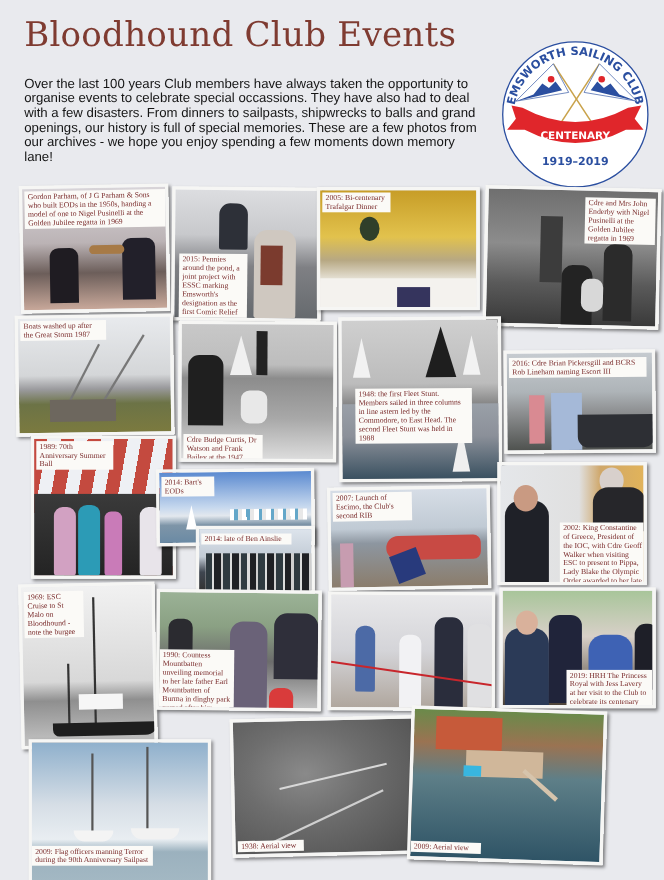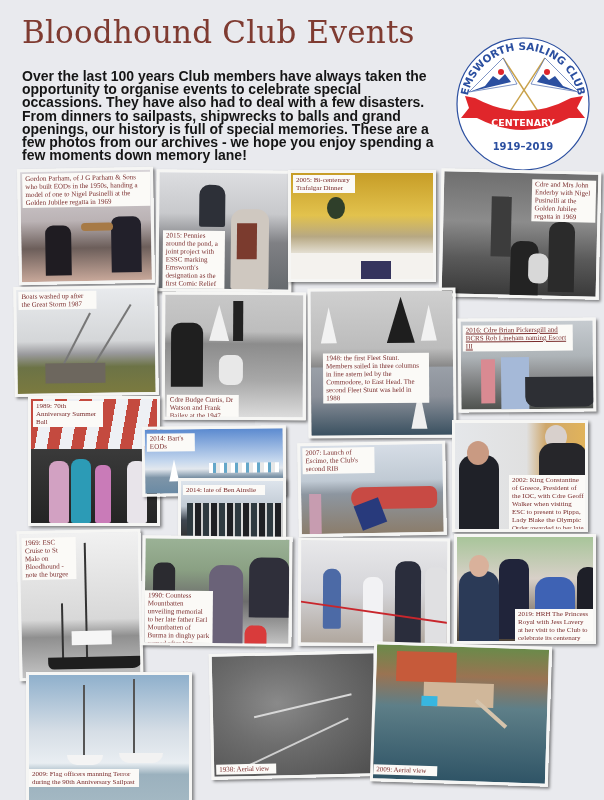--- a/index.html
+++ b/index.html
@@ -5,22 +5,22 @@
     * { box-sizing: border-box; margin: 0; padding: 0; }
     html, body { width: 604px; height: 800px; overflow: hidden; }
     body { background: #e9eaee; position: relative; font-family: "Liberation Sans", sans-serif; }
     .title {
       position: absolute; left: 22px; top: 14px;
       font-family: "DejaVu Serif", "Liberation Serif", serif;
       font-size: 31px; color: #7f3b31; letter-spacing: 0.2px; font-weight: normal;
     }
     .intro {
       position: absolute; left: 22px; top: 70px; width: 420px;
-      font-family: "Liberation Sans", sans-serif; font-weight: bold;
-      font-size: 14px; line-height: 13.2px; color: #151515;
+      font-family: "Liberation Sans", sans-serif; font-weight: normal;
+      font-size: 12px; line-height: 13.2px; color: #151515;
     }
     .logo { position: absolute; left: 445px; top: 32px; width: 155px; height: 140px; }
     .photo {
       position: absolute; overflow: hidden;
       border: 3px solid #f6f6f4;
       box-shadow: 2px 2px 3px rgba(0,0,0,0.45);
     }
     .photo .scene { position: absolute; inset: 0; }
     .cap {
       position: absolute; background: #fbfaf7;
@@ -126,21 +126,21 @@
   <div style="position:absolute;left:110px;top:14px;width:0;height:0;border-left:8px solid transparent;border-right:8px solid transparent;border-bottom:36px solid #f2f2f2;"></div>
   <div style="position:absolute;left:100px;top:98px;width:0;height:0;border-left:8px solid transparent;border-right:8px solid transparent;border-bottom:40px solid #efefef;"></div>
   <div class="cap" style="left:12px;top:62px;width:106px;">1948: the first Fleet Stunt. Members sailed in three columns in line astern led by the Commodore, to East Head. The second Fleet Stunt was held in 1988</div>
 </div>
 
 <div class="photo" style="left:458px; top:318px; width:138px; height:94px; transform:rotate(-0.5deg);">
   <div class="scene" style="background:linear-gradient(180deg,#c6cbd0 0%,#aeb4b8 40%,#8f9193 60%,#4f524f 100%);"></div>
   <div style="position:absolute;left:20px;top:38px;width:14px;height:44px;background:#d98a92;"></div>
   <div style="position:absolute;left:40px;top:36px;width:28px;height:52px;background:#a5b9d8;"></div>
   <div style="position:absolute;left:64px;top:56px;width:70px;height:30px;background:#2d2f34;border-radius:0 0 10px 10px;"></div>
-  <div class="cap" style="left:2px;top:4px;width:110px;text-decoration:underline;">2016: Cdre Brian Pickersgill and BCRS Rob Lineham naming Escort III</div>
+  <div class="cap" style="left:2px;top:4px;width:125px;">2016: Cdre Brian Pickersgill and BCRS Rob Lineham naming Escort III</div>
 </div>
 
 <div class="photo" style="left:28px; top:396px; width:132px; height:130px;">
   <div class="scene" style="background:repeating-linear-gradient(100deg,#c44a3f 0px,#c44a3f 12px,#eef0f4 12px,#eef0f4 24px);"></div>
   <div style="position:absolute;left:0;top:50px;width:132px;height:80px;background:linear-gradient(180deg,#3a3a3a 0%,#222 100%);"></div>
   <div style="position:absolute;left:18px;top:62px;width:20px;height:62px;background:#d2a1c2;border-radius:8px 8px 2px 2px;"></div>
   <div style="position:absolute;left:40px;top:60px;width:20px;height:64px;background:#2c9bb6;border-radius:8px 8px 2px 2px;"></div>
   <div style="position:absolute;left:64px;top:66px;width:16px;height:58px;background:#c97bb8;border-radius:6px 6px 2px 2px;"></div>
   <div style="position:absolute;left:96px;top:62px;width:20px;height:62px;background:#e8e4ea;border-radius:8px 8px 2px 2px;"></div>
   <div class="cap" style="left:2px;top:2px;width:70px;">1989: 70th Anniversary Summer Ball</div>

